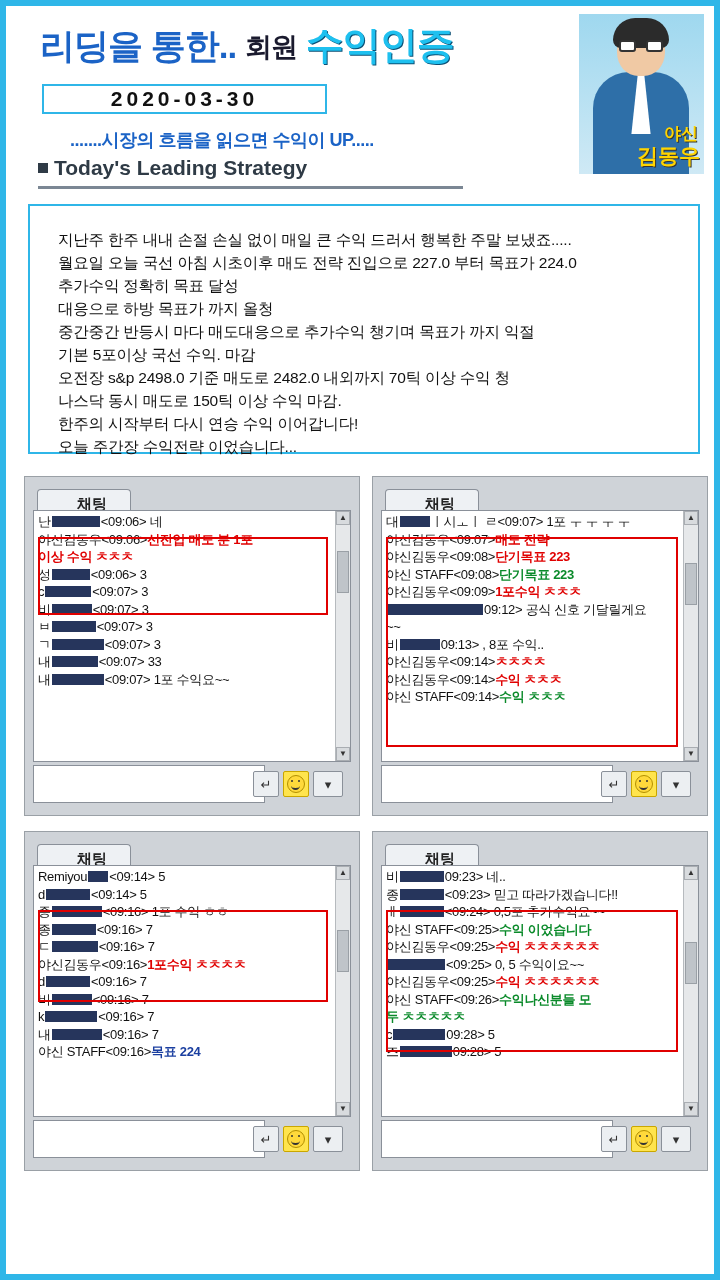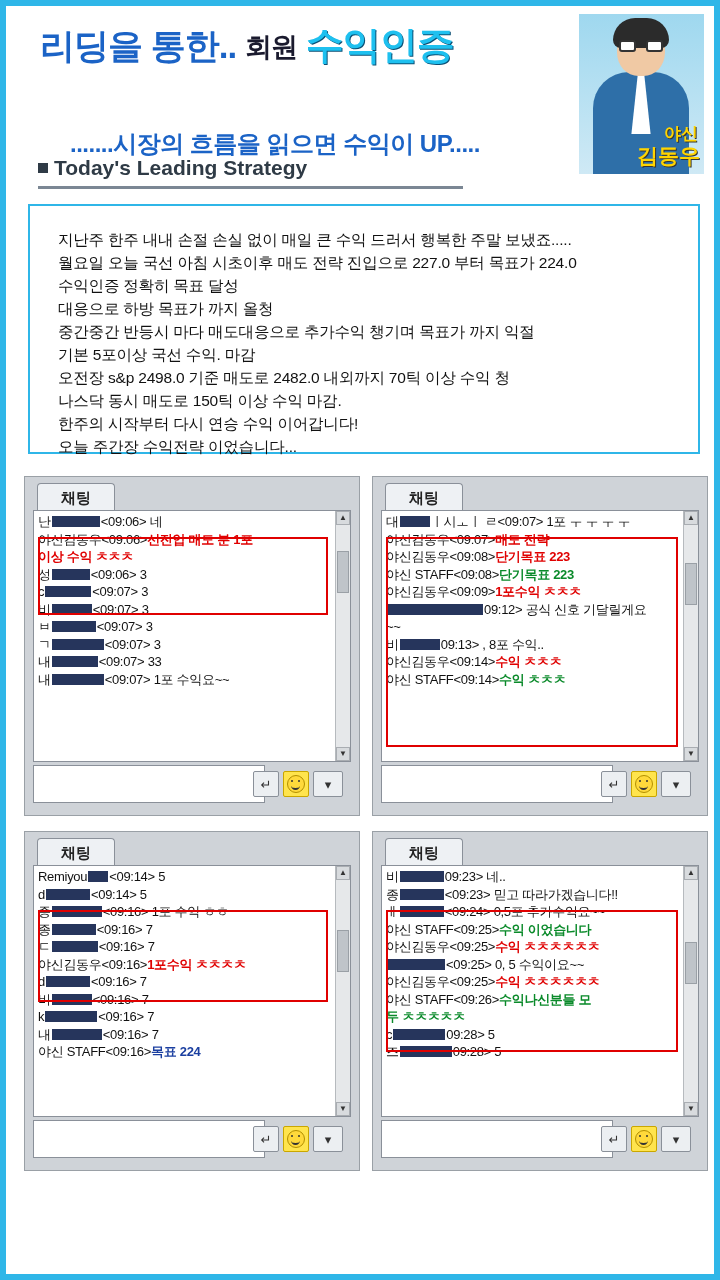--- a/index.html
+++ b/index.html
@@ -41,21 +41,21 @@
     border:2px solid #2fb6e8;
     box-sizing:border-box;
     display:flex;align-items:center;justify-content:center;
   }
   .date-box span{
     font-size:21px;font-weight:bold;letter-spacing:4px;color:#111;
   }
   .subtitle{
     position:absolute;
     left:52px; top:122px;
-    font-size:24px;
+    font-size:18px;
     font-weight:bold;
     color:#1b63c6;
     letter-spacing:-0.5px;
   }
   .today-strategy{
     position:absolute;
     left:20px; top:150px;
     font-size:21px;
     font-weight:bold;
     color:#2f3b46;
@@ -143,28 +143,28 @@
     width:336px;height:340px;
     background:#cfd3d8;
     border:1px solid #9aa0a6;
     box-sizing:border-box;
   }
   .p1{left:0;top:0;}
   .p2{left:348px;top:0;}
   .p3{left:0;top:355px;}
   .p4{left:348px;top:355px;}
   .tab{
-    position:absolute;left:12px;top:6px;
+    position:absolute;left:12px;top:12px;
     width:76px;height:28px;
     background:#eef1f4;
     border:1px solid #8a9099;
     border-bottom:none;
     border-radius:4px 4px 0 0;
     display:flex;align-items:center;justify-content:center;
-    font-size:15px;font-weight:bold;color:#222;
+    font-size:15px;font-weight:bold;color:#222;padding-left:16px;
   }
   .chatwrap{
     position:absolute;left:8px;top:33px;
     width:318px;height:252px;
     background:#ffffff;
     border:1px solid #8a9099;
     box-sizing:border-box;
     overflow:hidden;
   }
   .msgs{
@@ -247,20 +247,23 @@
 
 <div class="page">
 
   <div class="header">
     <div class="title-line">
       <span class="t-blue">리딩을 통한..</span>
       <span class="t-dark">회원</span>
       <span class="t-cyan">수익인증</span>
     </div>
 
+    <div class="date-box">
+      <span>2020-03-30</span>
+    </div>
 
     <div class="subtitle">.......시장의 흐름을 읽으면 수익이 UP.....</div>
 
     <div class="today-strategy">
       <span class="sq"></span><span>Today's Leading Strategy</span>
     </div>
     <div class="ts-rule"></div>
 
     <div class="photo">
       <div class="ph-body"></div>
@@ -270,21 +273,21 @@
       <div class="ph-glass"></div>
       <div class="ph-name1">야신</div>
       <div class="ph-name2">김동우</div>
     </div>
   </div>
 
   <div class="textbox">
     <ul id="summary-list">
         <li>지난주 한주 내내 손절 손실 없이 매일 큰 수익 드러서 행복한 주말 보냈죠.....</li>
         <li>월요일 오늘 국선 아침 시초이후 매도 전략 진입으로 227.0 부터 목표가 224.0</li>
-        <li>수익인증 정확히 목표 달성</li>
+        <li>추가수익 정확히 목표 달성</li>
         <li>대응으로 하방 목표가 까지 올청</li>
         <li>중간중간 반등시 마다 매도대응으로 추가수익 챙기며 목표가 까지 익절</li>
         <li>기본 5포이상 국선 수익. 마감</li>
         <li>오전장 s&amp;p 2498.0 기준 매도로 2482.0 내외까지 70틱 이상 수익 청</li>
         <li>나스닥 동시 매도로  150틱 이상 수익 마감.</li>
         <li>한주의 시작부터 다시 연승 수익 이어갑니다!</li>
         <li>오늘 주간장 수익전략 이었습니다...</li>
       </ul>
   </div>
 
@@ -325,20 +328,21 @@
         <div class="chatwrap">
           <div class="msgs">
             <div class="msg"><span>대</span><span class="blk" style="width: 30px;"></span><span>ㅣ시ㅗㅣ ㄹ&lt;09:07&gt; 1포 ㅜ ㅜ ㅜ ㅜ</span></div>
             <div class="msg"><span>야신김동우&lt;09:07&gt;</span><span class="red">매도 전략</span></div>
             <div class="msg"><span>야신김동우&lt;09:08&gt;</span><span class="red">단기목표 223</span></div>
             <div class="msg"><span>야신 STAFF&lt;09:08&gt;</span><span class="green">단기목표 223</span></div>
             <div class="msg"><span>야신김동우&lt;09:09&gt;</span><span class="red">1포수익 ㅊㅊㅊ</span></div>
             <div class="msg"><span class="blk" style="width: 96px;"></span><span>09:12&gt; 공식 신호 기달릴게요</span></div>
             <div class="msg"><span>~~</span></div>
             <div class="msg"><span>비</span><span class="blk" style="width: 40px;"></span><span>09:13&gt;  , 8포 수익..</span></div>
+            <div class="msg"><span>야신김동우&lt;09:14&gt;</span><span class="red">ㅊㅊㅊㅊ</span></div>
             <div class="msg"><span>야신김동우&lt;09:14&gt;</span><span class="red">수익  ㅊㅊㅊ</span></div>
             <div class="msg"><span>야신 STAFF&lt;09:14&gt;</span><span class="green">수익  ㅊㅊㅊ</span></div>
           </div>
           <div class="sb">
             <div class="arrow up">▲</div>
             <div class="thumb" style="top: 52px;"></div>
             <div class="arrow down">▼</div>
           </div>
           <div class="redbox" style="left: 4px; top: 26px; width: 292px; height: 210px;"></div>
         </div>

